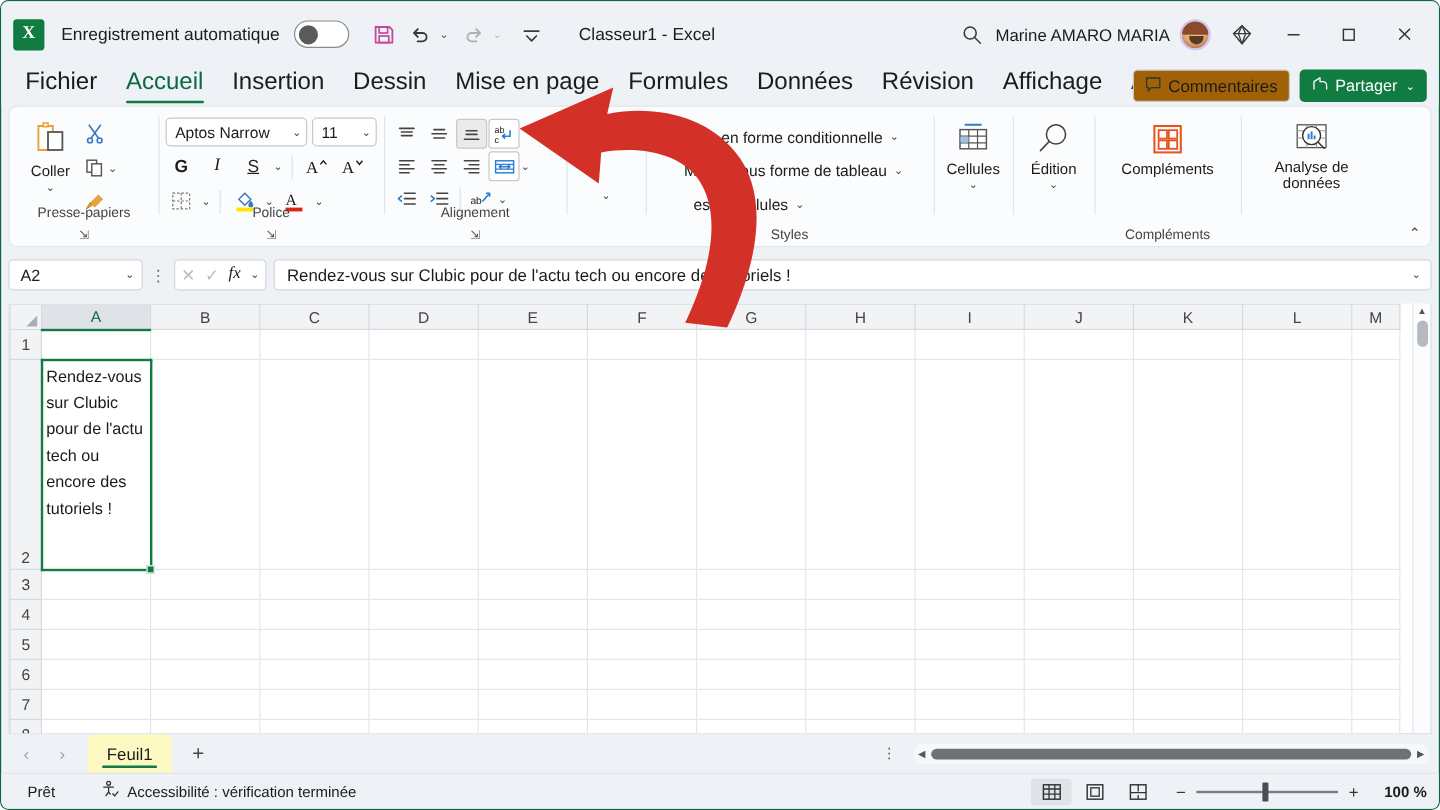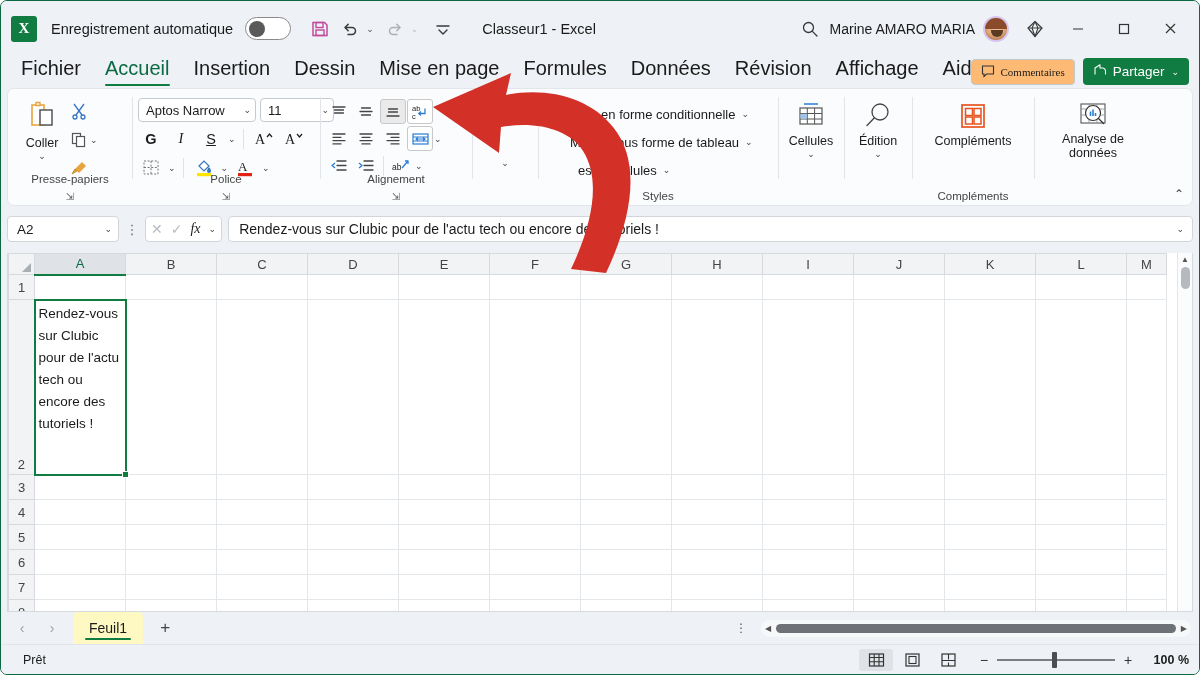--- a/index.html
+++ b/index.html
@@ -90,23 +90,23 @@
     font-size: 20px; color: #1b1b1b;
     padding: 0 12px 8px 12px; position: relative; white-space: nowrap; text-align: right;
   }
   .tab.active { color: #0b6a41; font-weight: normal; }
   .tab.active::after {
     content:""; position:absolute; left:12px; right:12px; bottom:2px;
     height: 2.5px; background: #107c41; border-radius: 2px;
   }
   .tabrow-right { position: absolute; right: 10px; bottom: 3px; display: flex; gap: 8px; align-items: center; }
   .btn-comments {
-    border: 1px solid #c3c7cc; background: #fdba74; border-radius: 4px;
-    font-size: 11px; color: #1b1b1b; padding: 4px 9px;
-    display: flex; align-items: center; gap: 6px; white-space: nowrap; font-family: Liberation Serif, serif;
+    border: 1px solid #c3c7cc; background: #a16207; border-radius: 4px;
+    font-size: 14px; color: #1b1b1b; padding: 4px 9px;
+    display: flex; align-items: center; gap: 6px; white-space: nowrap;
   }
   .btn-share {
     background: #107c41; color: #fff; border-radius: 4px;
     font-size: 13.5px; padding: 5px 10px;
     display: flex; align-items: center; gap: 6px; white-space: nowrap;
   }
 
   
   .ribbon {
     height: 118px; margin: 0 6px;
@@ -138,21 +138,21 @@
 
   
   .fontrow { display: flex; align-items: center; gap: 4px; margin-bottom: 4px; }
   .combo {
     border: 1px solid #c6cace; background: #fff; border-radius: 4px;
     height: 24px; display: flex; align-items: center;
     padding: 0 4px 0 7px; font-size: 13px; color: #1b1b1b;
     justify-content: space-between;
   }
   .combo.fontname { width: 118px; }
-  .combo.fontsize { width: 74px; }
+  .combo.fontsize { width: 54px; }
   .fbtn {
     width: 26px; height: 25px; display: flex; align-items: center; justify-content: center;
     font-size: 14.5px; color: #1b1b1b;
   }
   .vsep { width: 1px; height: 20px; background: #dfe2e6; margin: 0 3px; }
 
   
   .alignrow { display: flex; align-items: center; gap: 1px; height: 27px; }
   .abtn {
     width: 26px; height: 25px; display: flex; align-items: center; justify-content: center;
@@ -906,20 +906,30 @@
       <div class="hscroll">
         <span class="hsArrow">◀</span>
         <div class="hsThumb"></div>
         <span class="hsArrow">▶</span>
       </div>
     </div>
   </div>
 
   <div class="statusbar">
     <span class="st-ready">Prêt</span>
+    <span class="st-acc">
+      <span>
+        <svg width="16" height="16" viewBox="0 0 16 16">
+            <circle cx="6.5" cy="2.8" r="1.6" fill="none" stroke="#333" stroke-width="1.1"></circle>
+            <path d="M2.5 6h8M6.5 6v4M4.3 13l2.2-3M6.5 10l1.3 1.8" fill="none" stroke="#333" stroke-width="1.1" stroke-linecap="round"></path>
+            <path d="M10 11.5l1.6 1.8 2.7-3.4" fill="none" stroke="#333" stroke-width="1.1" stroke-linecap="round" stroke-linejoin="round"></path>
+          </svg>
+      </span>
+      <span>Accessibilité : vérification terminée</span>
+    </span>
     <div class="st-right">
       <div class="viewbtn active">
         <svg width="17" height="16" viewBox="0 0 17 16">
             <rect x="1.5" y="2" width="14" height="12" fill="none" stroke="#333" stroke-width="1.2"></rect>
             <path d="M1.5 5.5h14M6.2 2v12M11 2v12M1.5 9.8h14" stroke="#333" stroke-width="1.1"></path>
           </svg>
       </div>
       <div class="viewbtn">
         <svg width="17" height="16" viewBox="0 0 17 16">
             <rect x="2" y="2" width="13" height="12" fill="none" stroke="#333" stroke-width="1.2"></rect>

